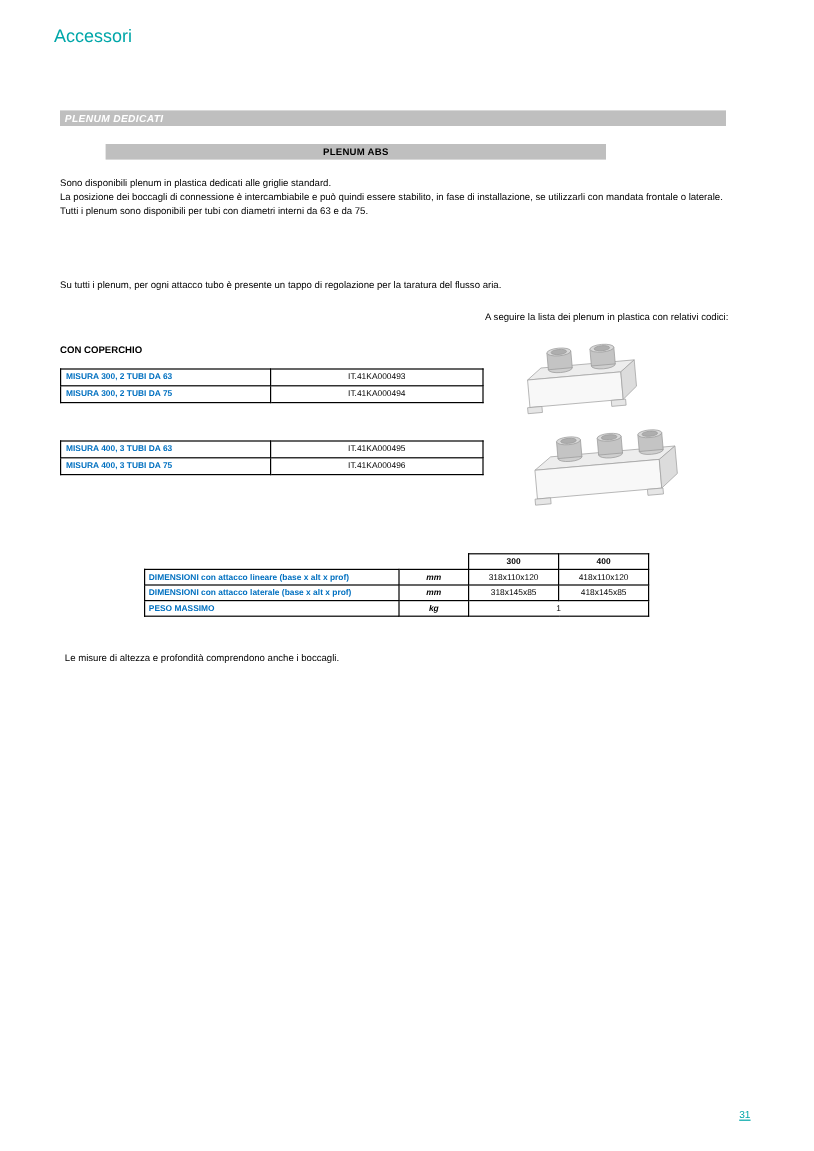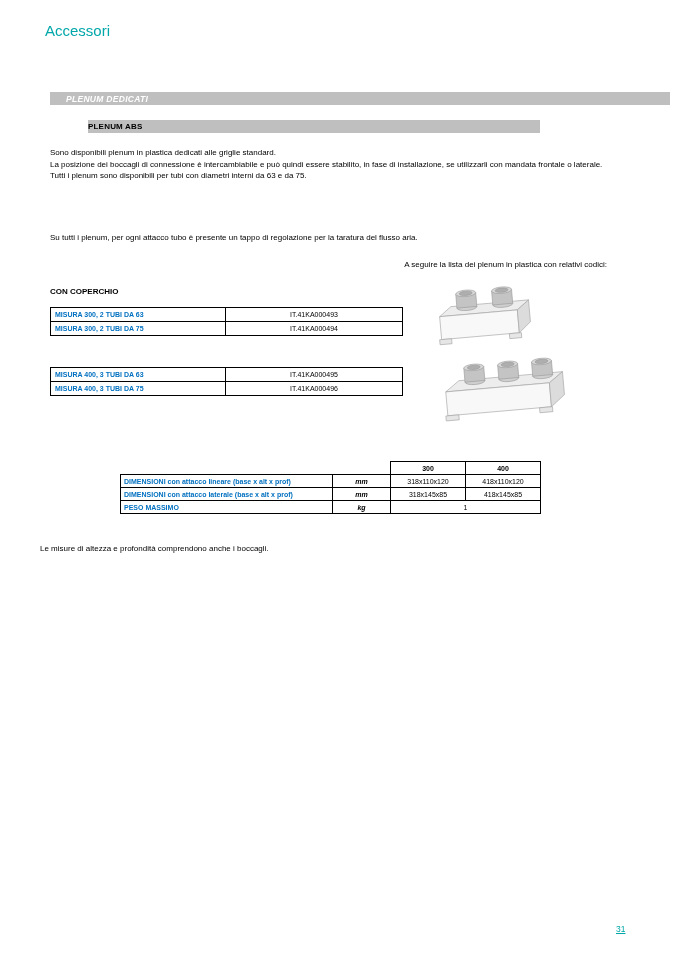--- a/index.html
+++ b/index.html
@@ -11,23 +11,23 @@
     background: #ffffff;
     font-family: "Liberation Sans", sans-serif;
     color: #000;
     overflow: hidden;
   }
   .accessori {
     position: absolute; left: 45px; top: 22px;
     font-size: 15px; color: #00a7a9;
   }
   .bar { position: absolute; height: 13px; background: #bfbfbf; display: flex; align-items: center; }
-  .bar-main { left: 50px; top: 92px; width: 620px; padding-left: 16px; }
+  .bar-main { left: 50px; top: 92px; width: 555px; padding-left: 4px; }
   .bar-main span { color: #ffffff; font-weight: bold; font-style: italic; font-size: 8.5px; letter-spacing: .3px; }
-  .bar-sub { left: 88px; top: 120px; width: 452px; }
+  .bar-sub { left: 88px; top: 120px; width: 417px; justify-content: center; }
   .bar-sub span { color: #000; font-weight: bold; font-size: 8px; letter-spacing: .2px; }
 
   .intro { position: absolute; left: 50px; top: 147px; width: 557px; font-size: 8px; line-height: 11.5px; }
   .intro p { margin: 0; }
   .just { text-align: justify; }
   .para2 { position: absolute; left: 50px; top: 233px; width: 557px; font-size: 8px; }
   .para3 { position: absolute; left: 50px; top: 260px; width: 557px; font-size: 8px; text-align: right; }
   .con-coperchio { position: absolute; left: 50px; top: 287px; font-size: 8px; font-weight: bold; }
 
   table { border-collapse: collapse; }
@@ -39,21 +39,21 @@
   .ct2 { top: 367px; }
 
   .dim-table { position: absolute; left: 120px; top: 461px; table-layout: fixed; }
   .dim-table td { border: 1px solid #000; height: 13px; font-size: 7px; padding: 0 3px; vertical-align: middle; }
   .dim-table td.nb { border: none; }
   .dim-table td.hdr { text-align: center; font-weight: bold; }
   .dim-table td.dlbl { color: #0070c0; font-weight: bold; }
   .dim-table td.dunit { text-align: center; font-weight: bold; font-style: italic; }
   .dim-table td.dval { text-align: center; }
 
-  .footnote { position: absolute; left: 40px; top: 544px; font-size: 8px; }
+  .footnote { position: absolute; left: 54px; top: 544px; font-size: 8px; }
   .pagenum { position: absolute; left: 616px; top: 924px; font-size: 8.5px; color: #00a7a9; text-decoration: underline; }
 
   .img1 { position: absolute; left: 428px; top: 279px; }
   .img2 { position: absolute; left: 432px; top: 347px; }
 </style>
 </head>
 <body>
 
 <div class="page">
 

